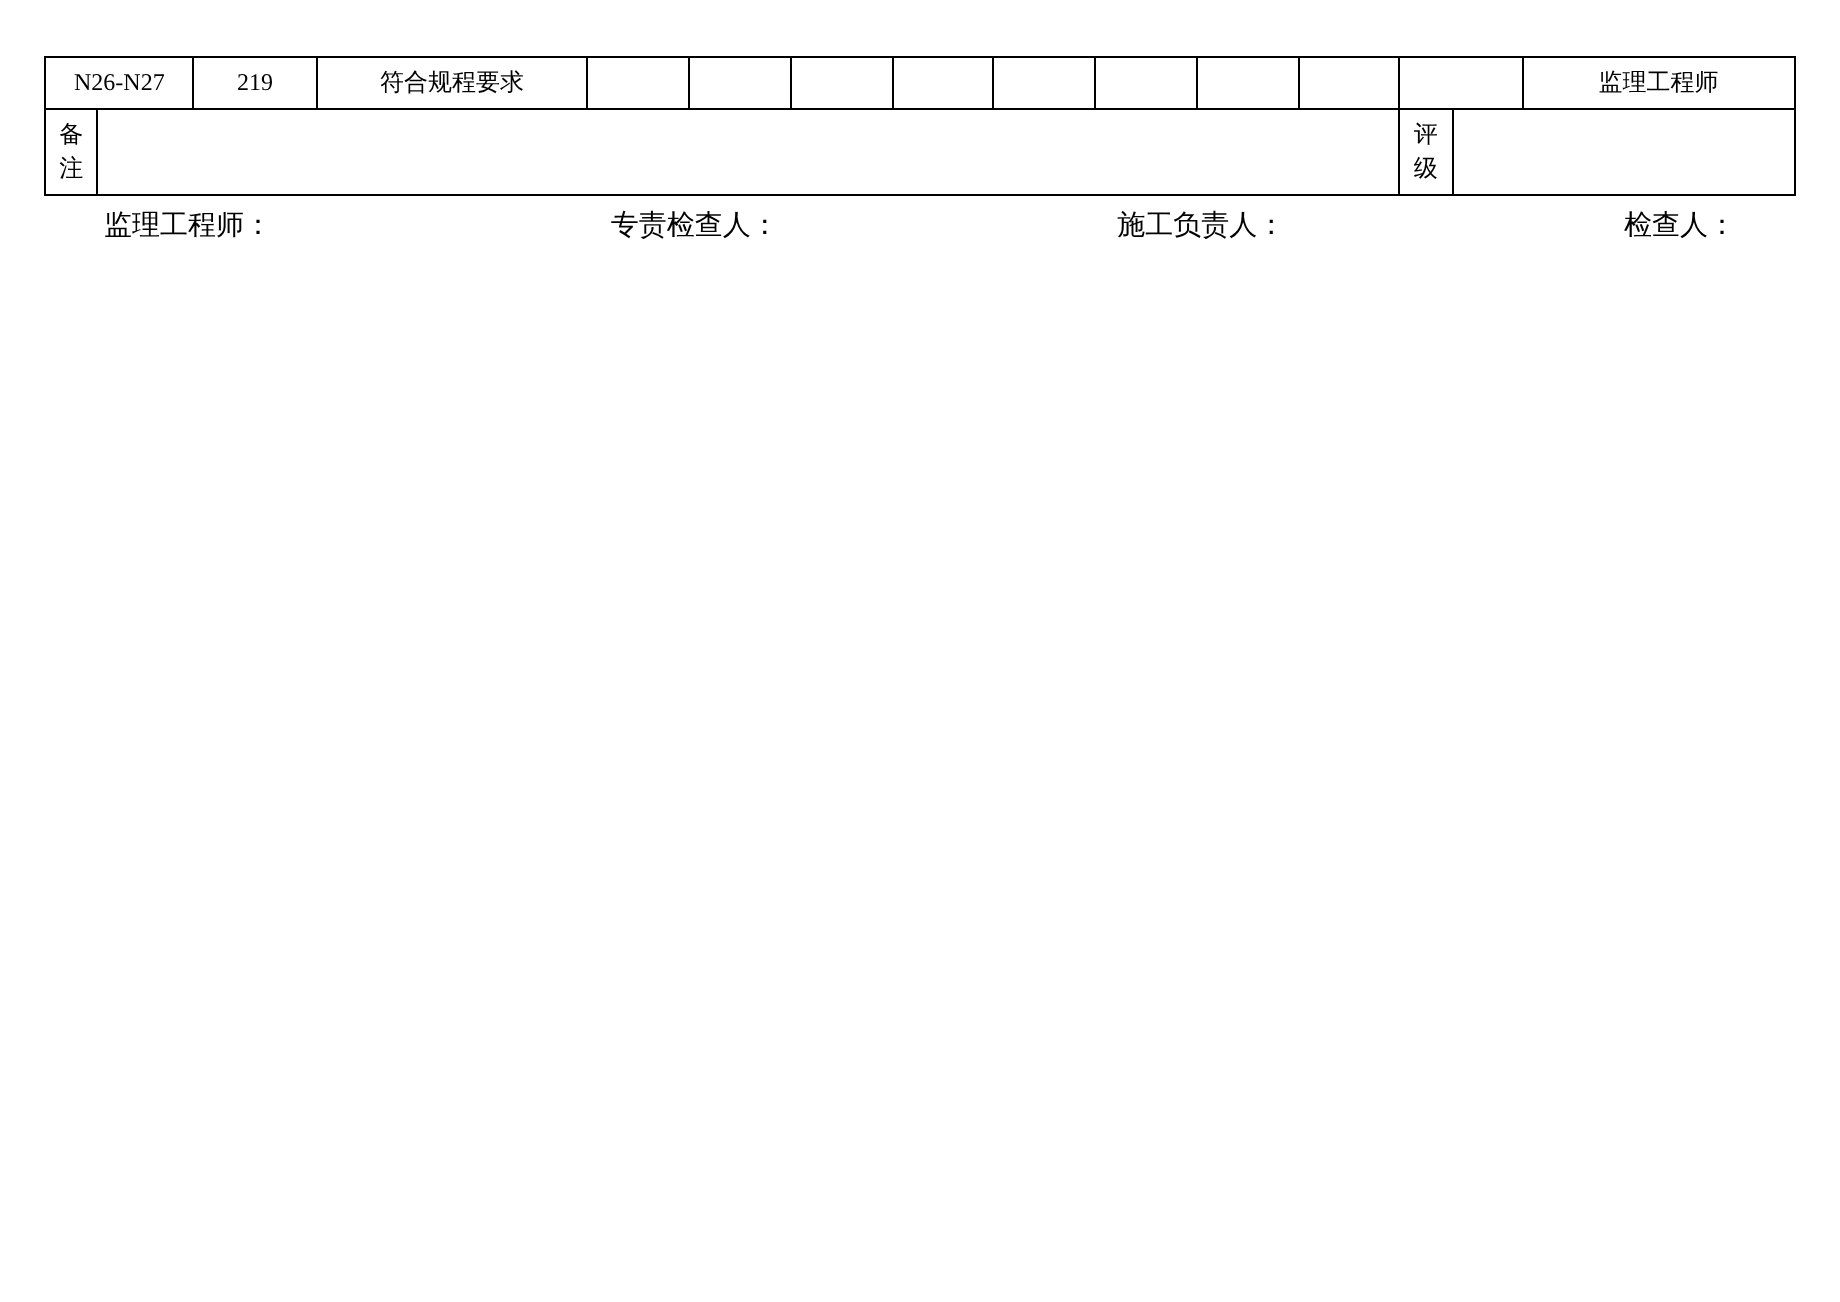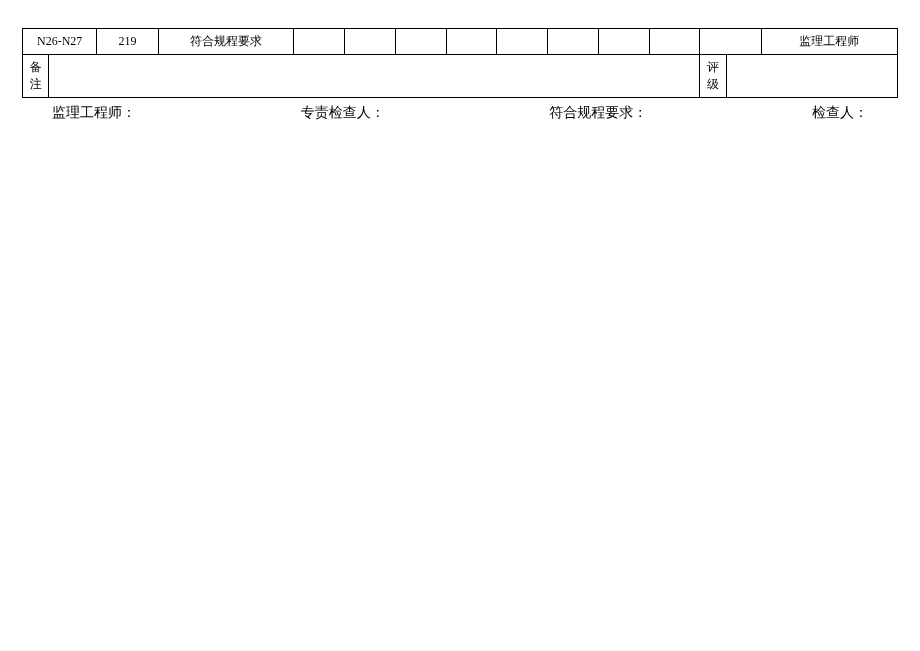--- a/index.html
+++ b/index.html
@@ -89,15 +89,15 @@
       <td colspan="11" class="row2-wide"></td>
       <td class="row2-label">评<br>级</td>
       <td colspan="2"></td>
     </tr>
   </tbody>
   </table>
 
 <div class="signatures">
   <span class="sig-item">监理工程师：</span>
   <span class="sig-item">专责检查人：</span>
-  <span class="sig-item">符合规程要求：</span>
+  <span class="sig-item">施工负责人：</span>
   <span class="sig-item">检查人：</span>
 </div>
 
 </body></html>

